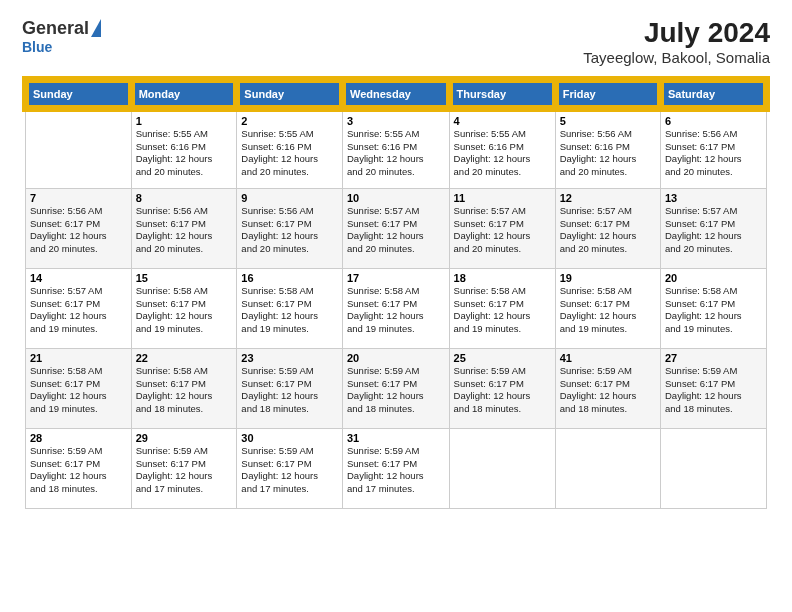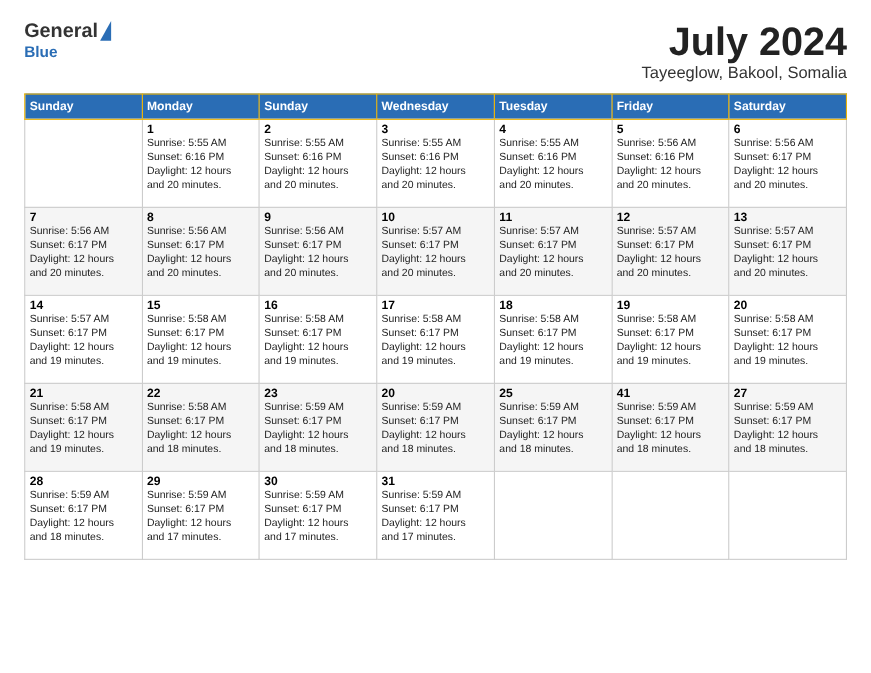--- a/index.html
+++ b/index.html
@@ -46,21 +46,21 @@
       height: 0;
       border-left: 10px solid transparent;
       border-bottom: 18px solid #2a6db5;
       margin-left: 2px;
       margin-bottom: 2px;
     }
     .title-block {
       text-align: right;
     }
     .main-title {
-      font-size: 36px;
+      font-size: 28px;
       font-weight: bold;
       color: #222;
       line-height: 1.1;
     }
     .subtitle {
       font-size: 15px;
       color: #333;
       font-weight: normal;
       margin-left: 42px;
     }
@@ -69,21 +69,21 @@
       border-collapse: collapse;
       font-size: 10px;
     }
     .calendar thead tr th {
       background: #2a6db5;
       color: #fff;
       font-size: 11px;
       font-weight: bold;
       padding: 5px 4px;
       text-align: left;
-      border: 1px solid #eab308;
+      border: 7px solid #eab308;
     }
     .calendar tbody tr td {
       border: 1px solid #ccc;
       vertical-align: top;
       padding: 3px 4px;
       width: 108px;
       height: 80px;
       background: #fff;
     }
     .calendar tbody tr:nth-child(even) td {
@@ -120,21 +120,21 @@
     </div>
   </div>
 
   <table class="calendar">
     <thead>
       <tr>
       <th>Sunday</th>
           <th>Monday</th>
           <th>Sunday</th>
           <th>Wednesday</th>
-          <th>Tuesday</th>
+          <th>Thursday</th>
           <th>Friday</th>
           <th>Saturday</th>
         </tr>
     </thead>
     <tbody id="calendar-body">
     <tr>
           <td class="empty"></td>
           <td>
             <span class="day-num">1</span>
             <div class="day-detail" style="white-space: pre-line;">Sunrise: 5:55 AM

